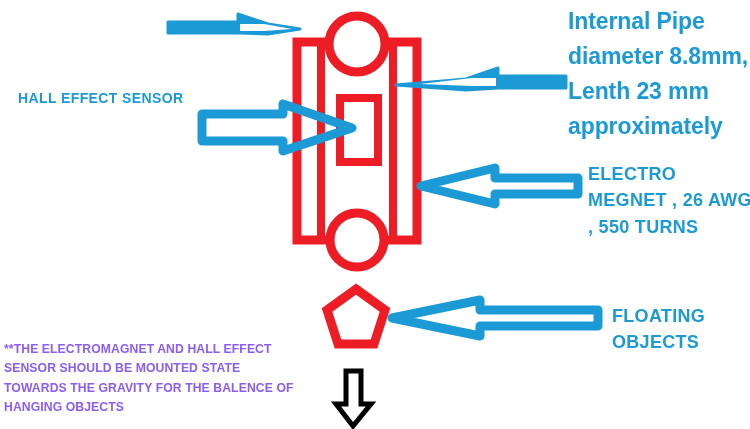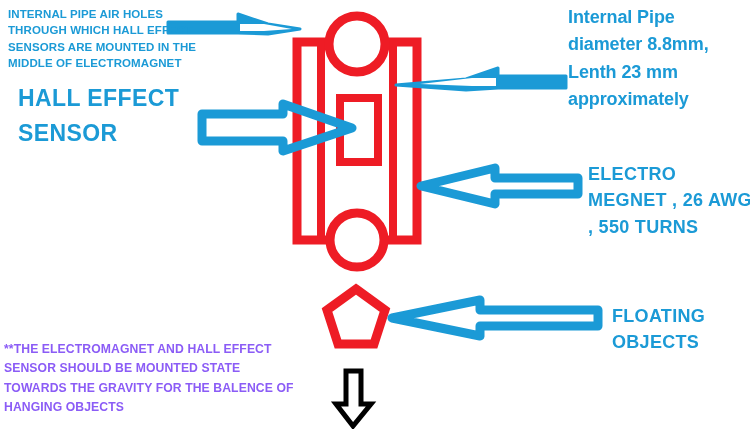--- a/index.html
+++ b/index.html
@@ -31,33 +31,33 @@
     top: 6px;
     width: 190px;
     font-size: 11.5px;
     line-height: 1.42;
     color: #1b9ad6;
     letter-spacing: 0.1px;
   }
   
   #label-hall-sensor {
     left: 18px;
-    top: 81px;
+    top: 88px;
     width: 180px;
-    font-size: 23px;
+    font-size: 14px;
     line-height: 1.52;
     color: #1b9ad6;
     letter-spacing: 0.4px;
   }
   
   #label-pipe-spec {
     left: 568px;
     top: 4px;
     width: 182px;
-    font-size: 18px;
+    font-size: 23px;
     line-height: 1.52;
     color: #1b9ad6;
   }
   
   #label-electromagnet {
     left: 588px;
     top: 161px;
     width: 165px;
     font-size: 18px;
     line-height: 1.47;
@@ -136,21 +136,20 @@
 
     <g>
       <path d="M 598,310 L 480,310 L 480,300 L 392,318 L 480,336 L 480,326 L 598,326 Z" fill="none" stroke="#1b9ad6" stroke-width="9" stroke-linejoin="round" stroke-linecap="round"></path>
     </g>
 
     <g>
       <path d="M 346,371 L 361,371 L 361,404 L 371,404 L 353,426 L 336,404 L 346,404 Z" fill="#ffffff" stroke="#000000" stroke-width="5" stroke-linejoin="miter"></path>
     </g>
   </svg>
 
-  <div class="annotation" id="note-air-holes">INTERNAL PIPE AIR HOLES THROUGH WHICH HALL EFFECT SENSORS ARE MOUNTED IN THE MIDDLE OF ELECTROMAGNET</div>
 
   <div class="annotation" id="label-hall-sensor">HALL EFFECT SENSOR</div>
 
   <div class="annotation" id="label-pipe-spec">Internal Pipe diameter 8.8mm, Lenth 23 mm approximately</div>
 
   <div class="annotation" id="label-electromagnet">ELECTRO MEGNET , 26 AWG , 550 TURNS</div>
 
   <div class="annotation" id="label-floating-objects">FLOATING OBJECTS</div>
 
   <div class="annotation" id="note-mounting-warning">**THE ELECTROMAGNET AND HALL EFFECT SENSOR SHOULD BE MOUNTED STATE TOWARDS THE GRAVITY FOR THE BALENCE OF HANGING OBJECTS</div>

